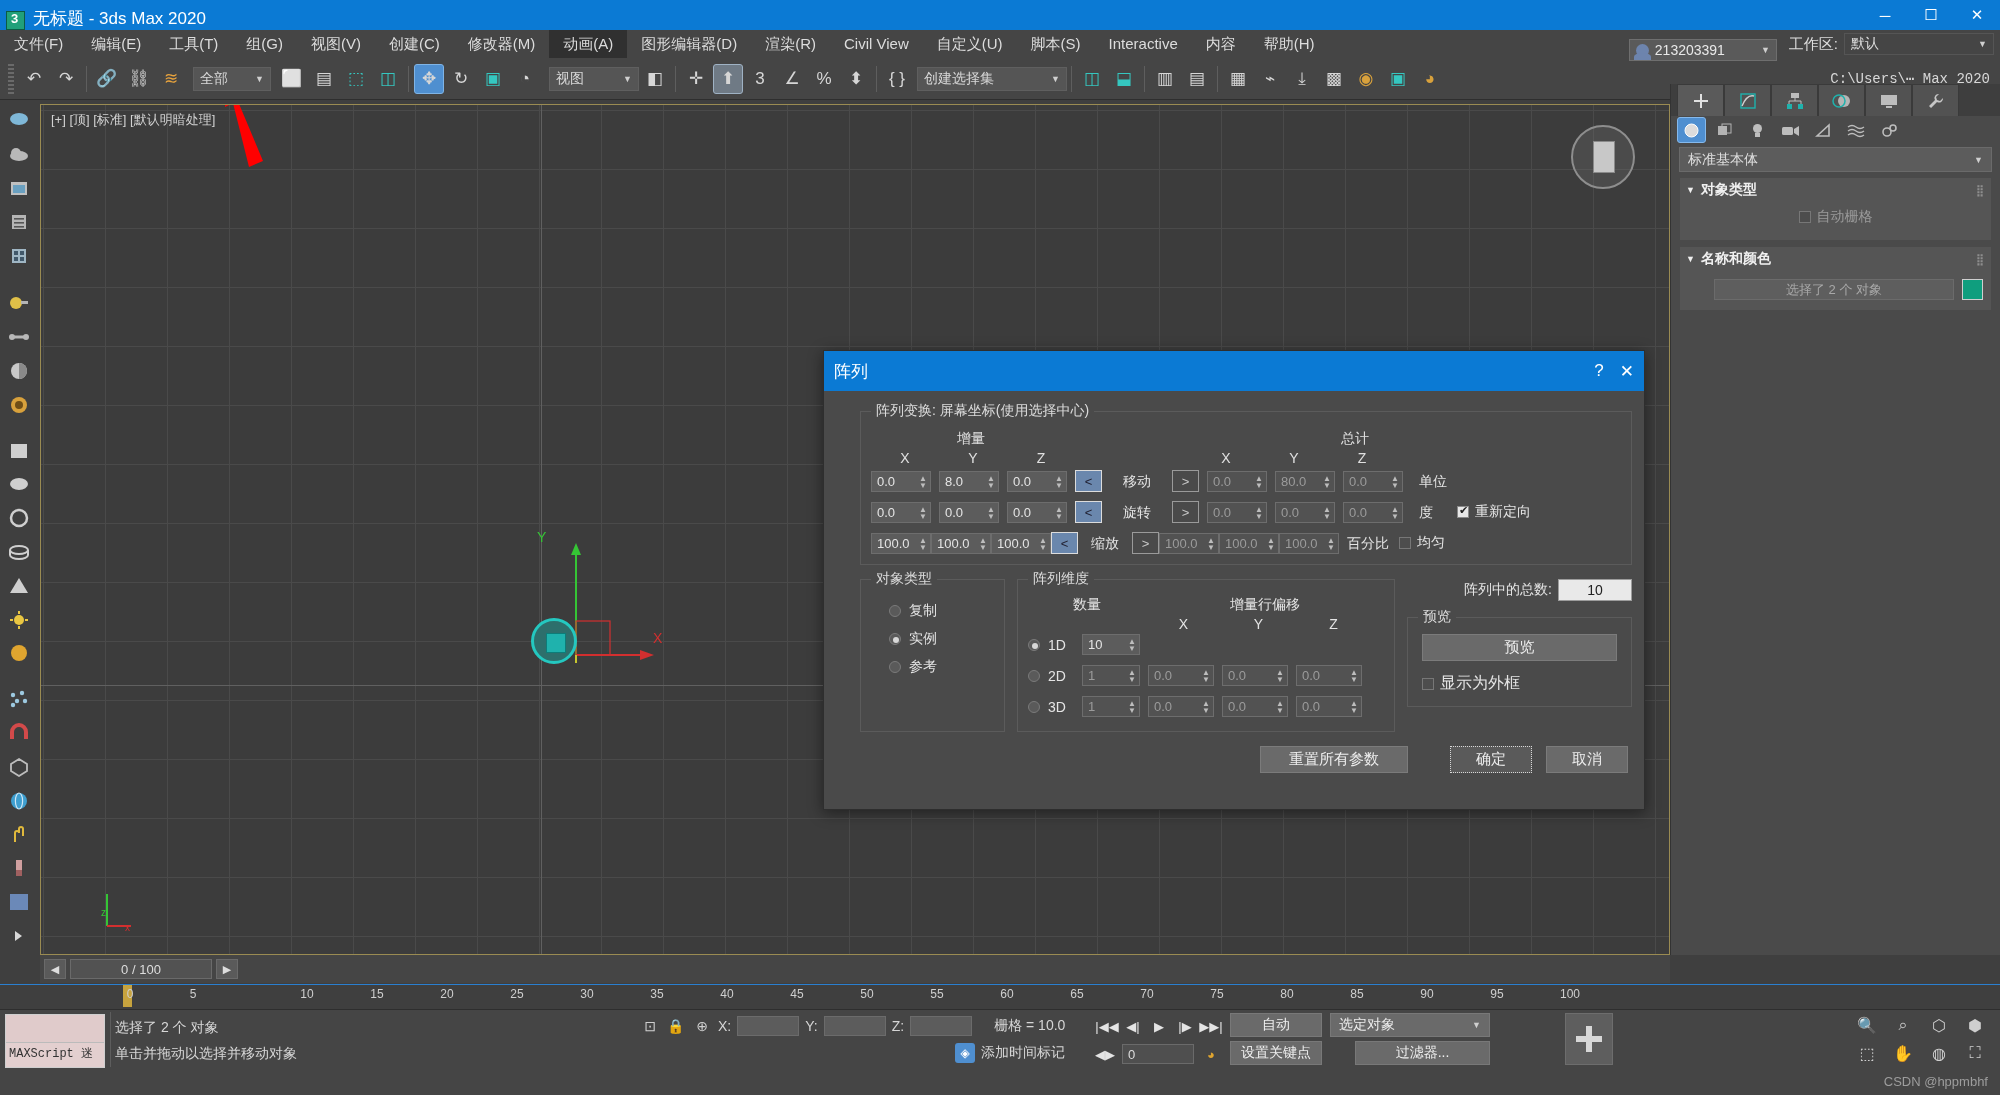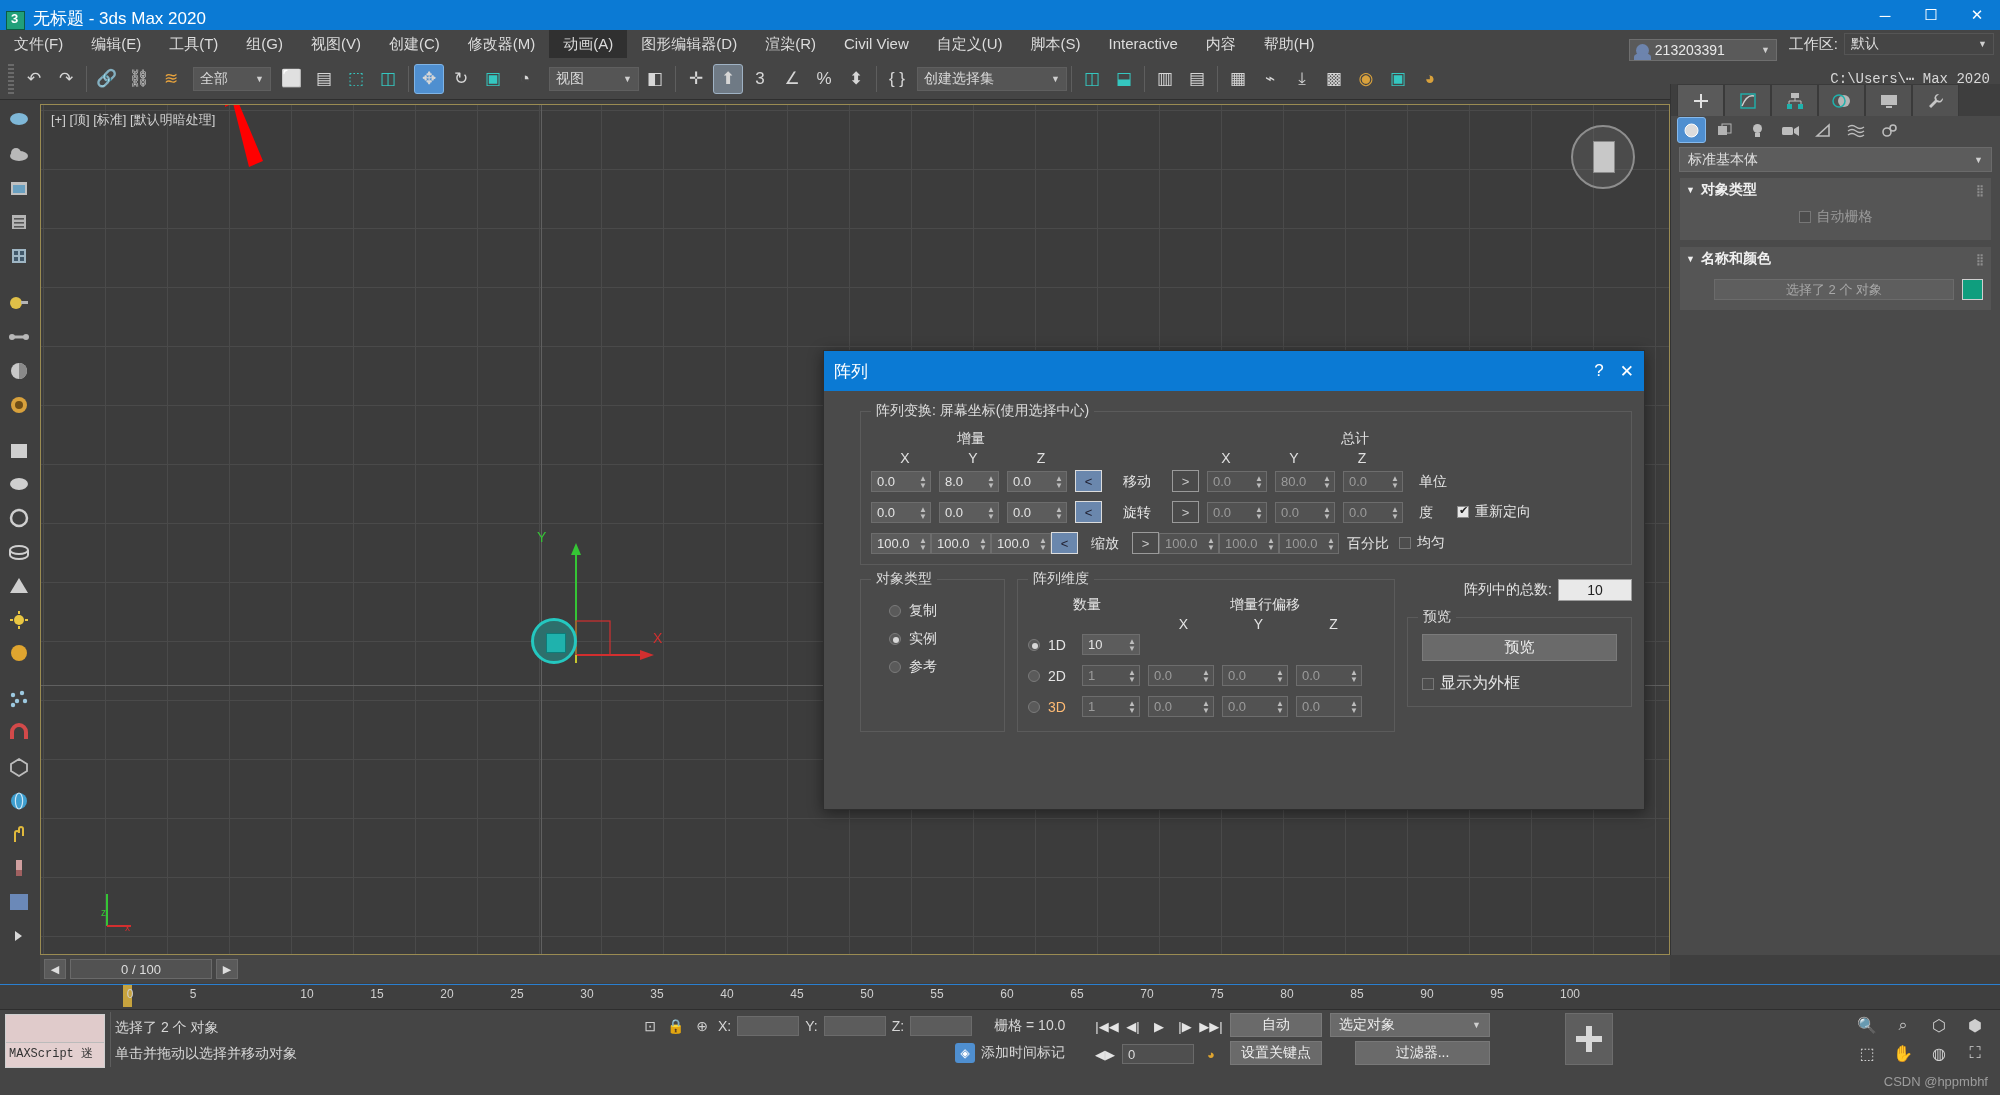--- a/index.html
+++ b/index.html
@@ -812,21 +812,21 @@
           <div style="display:flex;align-items:center;gap:8px;margin-top:10px;">
             <span class="radio"></span>
             <span style="width:26px;color:#e4e4e4;font-size:14px;">2D</span>
             <span class="tfield" style="width:58px;">1<span class="spin">▲<br>▼</span></span>
             <span class="tfield" style="width:66px;">0.0<span class="spin">▲<br>▼</span></span>
             <span class="tfield" style="width:66px;">0.0<span class="spin">▲<br>▼</span></span>
             <span class="tfield" style="width:66px;">0.0<span class="spin">▲<br>▼</span></span>
           </div>
           <div style="display:flex;align-items:center;gap:8px;margin:10px 0 4px 0;">
             <span class="radio"></span>
-            <span style="width:26px;color:#fdba74;font-size:14px;">3D</span>
+            <span style="width:26px;color:#e5e5e5;font-size:14px;">3D</span>
             <span class="tfield" style="width:58px;">1<span class="spin">▲<br>▼</span></span>
             <span class="tfield" style="width:66px;">0.0<span class="spin">▲<br>▼</span></span>
             <span class="tfield" style="width:66px;">0.0<span class="spin">▲<br>▼</span></span>
             <span class="tfield" style="width:66px;">0.0<span class="spin">▲<br>▼</span></span>
           </div>
         </div>
 
         <div style="flex:1;">
           <div style="display:flex;align-items:center;gap:6px;justify-content:flex-end;">
             <span style="color:#e4e4e4;font-size:14px;">阵列中的总数:</span>
@@ -836,16 +836,21 @@
             <div class="glabel">预览</div>
             <div class="dlgbtn" style="margin:2px 4px 0 4px;">预览</div>
             <div style="display:flex;align-items:center;margin:12px 0 2px 4px;">
               <span class="chkbox"></span>
               <span style="color:#e4e4e4;font-size:16px;">显示为外框</span>
             </div>
           </div>
         </div>
       </div>
 
+      <div style="display:flex;justify-content:flex-end;gap:14px;margin-top:14px;padding-right:4px;">
+        <div class="dlgbtn" style="width:148px;">重置所有参数</div>
+        <div class="dlgbtn focus" style="width:82px;margin-left:28px;">确定</div>
+        <div class="dlgbtn" style="width:82px;">取消</div>
+      </div>
     </div>
   </div>
 
 </div>
 
 </body></html>

